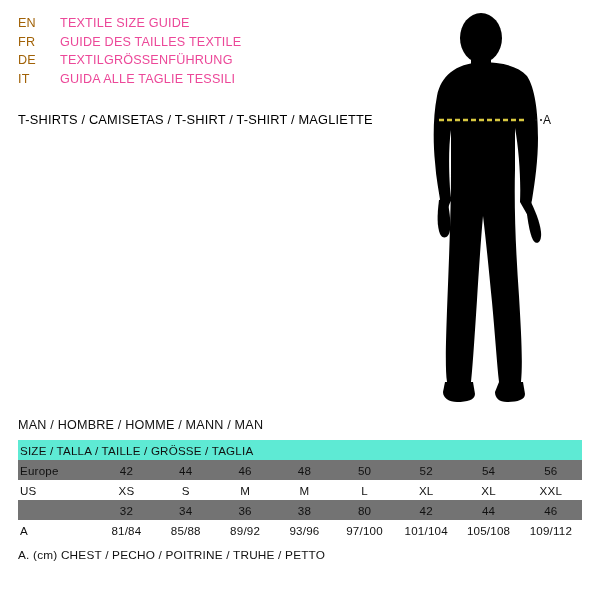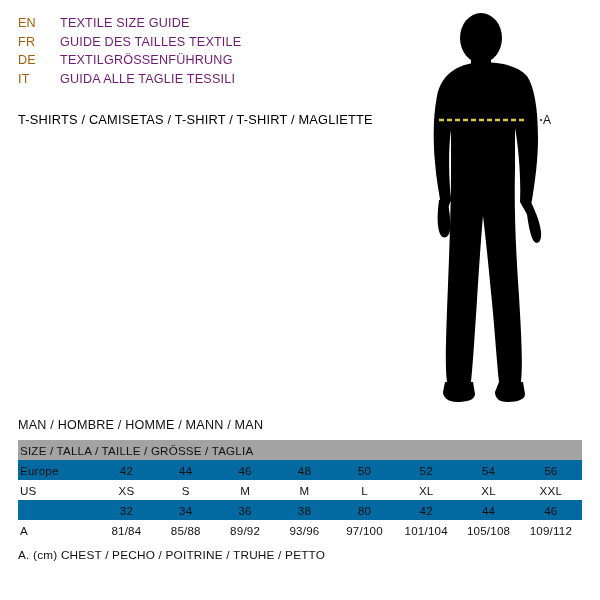--- a/index.html
+++ b/index.html
@@ -35,21 +35,21 @@
     font-size: 12.6px;
     letter-spacing: 0.2px;
   }
   .legend-code {
     width: 42px;
     flex: 0 0 42px;
     color: #a16207;
   }
   .legend-text {
     flex: 1 1 auto;
-    color: #701a75;
+    color: #ec4899;
   }
 
   
   .product-lines {
     position: absolute;
     top: 110px;
     left: 18px;
     width: 360px;
   }
   .product-line {
@@ -101,24 +101,24 @@
     font-size: 11.6px;
     color: #111;
   }
   table.size-table td {
     padding: 0;
     height: 20px;
     vertical-align: middle;
     letter-spacing: 0.2px;
   }
   .row-head td {
-    background: #a3a3a3;
+    background: #5eead4;
   }
   .row-alt td {
-    background: #0369a1;
+    background: #737373;
   }
   .row-plain td {
     background: #ffffff;
     margin-left: 28px;
   }
   .col-label {
     width: 88px;
     padding-left: 2px !important;
   }
   .col-val {

